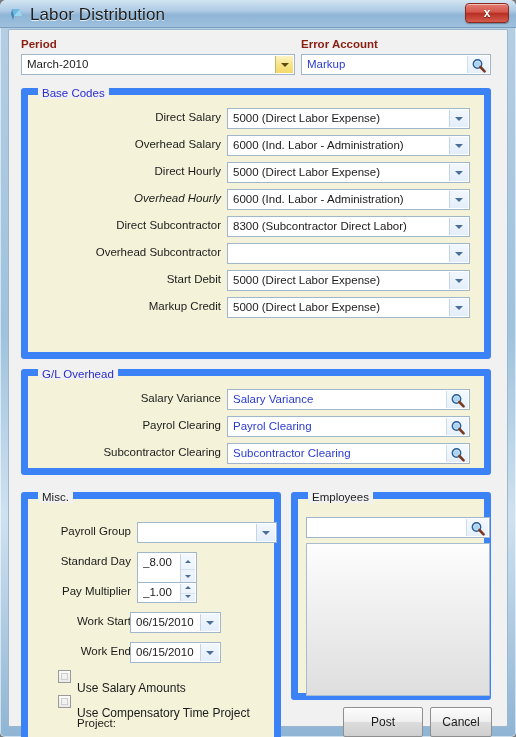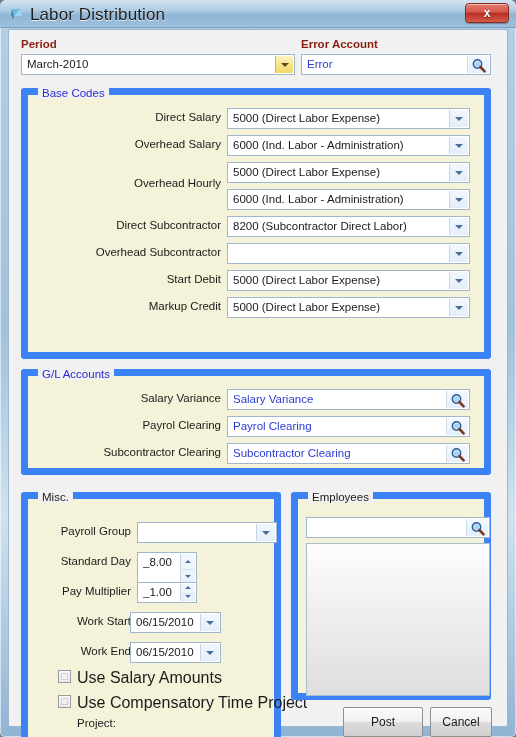--- a/index.html
+++ b/index.html
@@ -170,22 +170,22 @@
     background: linear-gradient(180deg,#fbfbfb 0%, #eaeaea 100%);
     border: 1px solid #9a9a9a;
   }
   .cbox i {
     position: absolute; left: 2px; top: 2px; right: 2px; bottom: 2px;
     background: #f2f2f2;
     border: 1px solid #cfcfcf;
     display: block;
   }
   .cblabel {
-    position: absolute; left: 19px; top: 0;
-    font-size: 16px; color: #1b1b1b; white-space: nowrap;
+    position: absolute; left: 19px; top: 12px;
+    font-size: 12px; color: #1b1b1b; white-space: nowrap;
   }
 
   
   #emp-list {
     position: absolute;
     background: linear-gradient(180deg,#fdfdfd 0%, #f2f2f2 35%, #dedede 100%);
     border: 1px solid #a7bccf;
   }
 
   
@@ -222,21 +222,21 @@
     <div class="toplabel" style="left:12px; top:8px;">Period</div>
     <div class="field-box" style="left:12px; top:24px; width:274px; height:21px;">
       <div class="field-text">March-2010</div>
       <div class="ddbtn-gold">
         <div class="tri gold"></div>
       </div>
     </div>
 
     <div class="toplabel" style="left:292px; top:8px;">Error Account</div>
     <div class="field-box" style="left:292px; top:24px; width:190px; height:21px;">
-      <div class="field-text blue">Error</div>
+      <div class="field-text blue">Markup</div>
       <div class="lookup">
         <svg width="16" height="16" viewBox="0 0 16 16">
           <circle cx="6.5" cy="6" r="4.2" fill="#cfe6f7" stroke="#2a5d96" stroke-width="1.4"></circle>
           <circle cx="6.5" cy="6" r="2.6" fill="#9fd0ef" opacity=".8"></circle>
           <path d="M9.4 9 L13.6 13.3" stroke="#7a3a22" stroke-width="2.6" stroke-linecap="round"></path>
         </svg>
       </div>
     </div>
 
     <div class="group" style="left:12px; top:58px; width:470px; height:271px;">
@@ -251,38 +251,39 @@
       </div>
 
       <div class="rowlabel" style="left:10px; top:43px; width:183px;">Overhead Salary</div>
       <div class="field-box" style="left:199px; top:40px; width:243px; height:21px;">
         <div class="field-text">6000 (Ind. Labor - Administration)</div>
         <div class="ddbtn">
             <div class="tri"></div>
           </div>
       </div>
 
+      <div class="rowlabel" style="left:10px; top:70px; width:183px;">Direct Hourly</div>
       <div class="field-box" style="left:199px; top:67px; width:243px; height:21px;">
         <div class="field-text">5000 (Direct Labor Expense)</div>
         <div class="ddbtn">
             <div class="tri"></div>
           </div>
       </div>
 
-      <div class="rowlabel" style="left:10px; top:82px; width:183px;">Overhead Hourly</div>
+      <div class="rowlabel" style="left:10px; top:97px; width:183px;font-style:italic;">Overhead Hourly</div>
       <div class="field-box" style="left:199px; top:94px; width:243px; height:21px;">
         <div class="field-text">6000 (Ind. Labor - Administration)</div>
         <div class="ddbtn">
             <div class="tri"></div>
           </div>
       </div>
 
       <div class="rowlabel" style="left:10px; top:124px; width:183px;">Direct Subcontractor</div>
       <div class="field-box" style="left:199px; top:121px; width:243px; height:21px;">
-        <div class="field-text">8200 (Subcontractor Direct Labor)</div>
+        <div class="field-text">8300 (Subcontractor Direct Labor)</div>
         <div class="ddbtn">
             <div class="tri"></div>
           </div>
       </div>
 
       <div class="rowlabel" style="left:10px; top:151px; width:183px;">Overhead Subcontractor</div>
       <div class="field-box" style="left:199px; top:148px; width:243px; height:21px;">
         <div class="field-text"></div>
         <div class="ddbtn">
             <div class="tri"></div>
@@ -300,21 +301,21 @@
       <div class="rowlabel" style="left:10px; top:205px; width:183px;">Markup Credit</div>
       <div class="field-box" style="left:199px; top:202px; width:243px; height:21px;">
         <div class="field-text">5000 (Direct Labor Expense)</div>
         <div class="ddbtn">
             <div class="tri"></div>
           </div>
       </div>
     </div>
 
     <div class="group" style="left:12px; top:339px; width:470px; height:106px;">
-      <div class="group-title">G/L Accounts</div>
+      <div class="group-title">G/L Overhead</div>
 
       <div class="rowlabel" style="left:10px; top:16px; width:183px;">Salary Variance</div>
       <div class="field-box" style="left:199px; top:13px; width:243px; height:21px;">
         <div class="field-text blue">Salary Variance</div>
         <div class="lookup">
           <svg width="16" height="16" viewBox="0 0 16 16">
             <circle cx="6.5" cy="6" r="4.2" fill="#cfe6f7" stroke="#2a5d96" stroke-width="1.4"></circle>
             <circle cx="6.5" cy="6" r="2.6" fill="#9fd0ef" opacity=".8"></circle>
             <path d="M9.4 9 L13.6 13.3" stroke="#7a3a22" stroke-width="2.6" stroke-linecap="round"></path>
           </svg>

